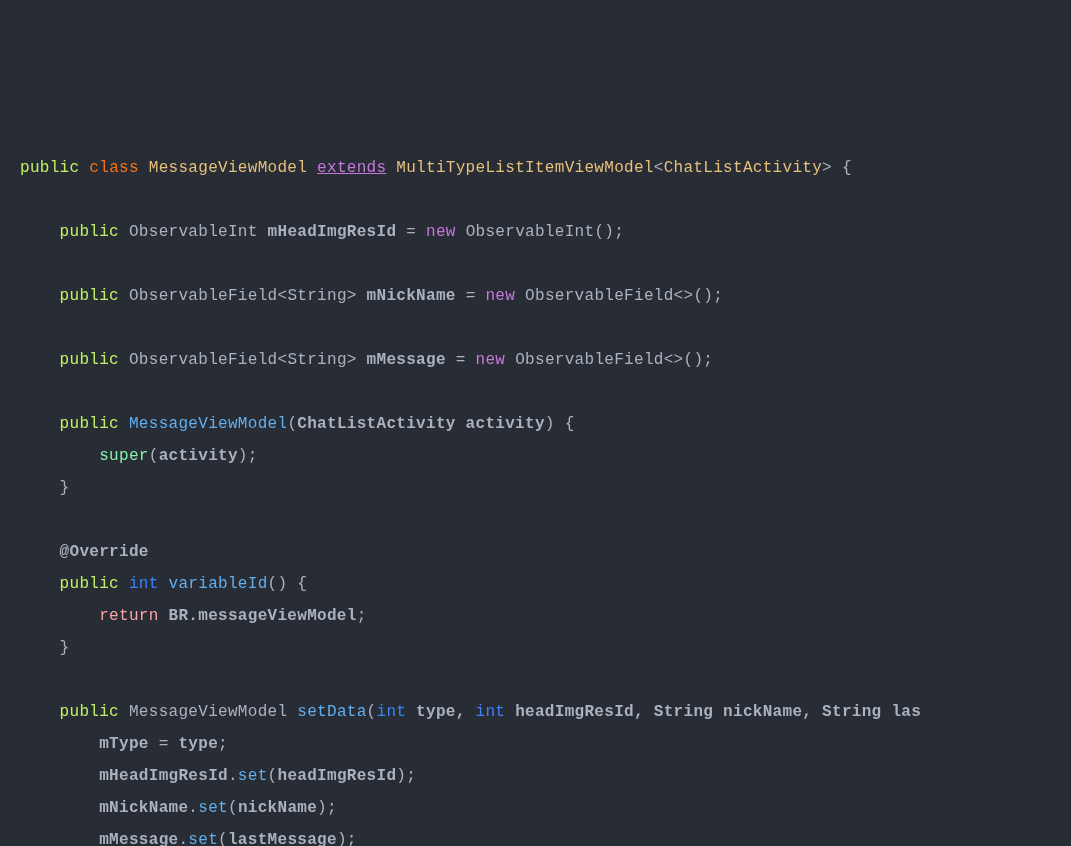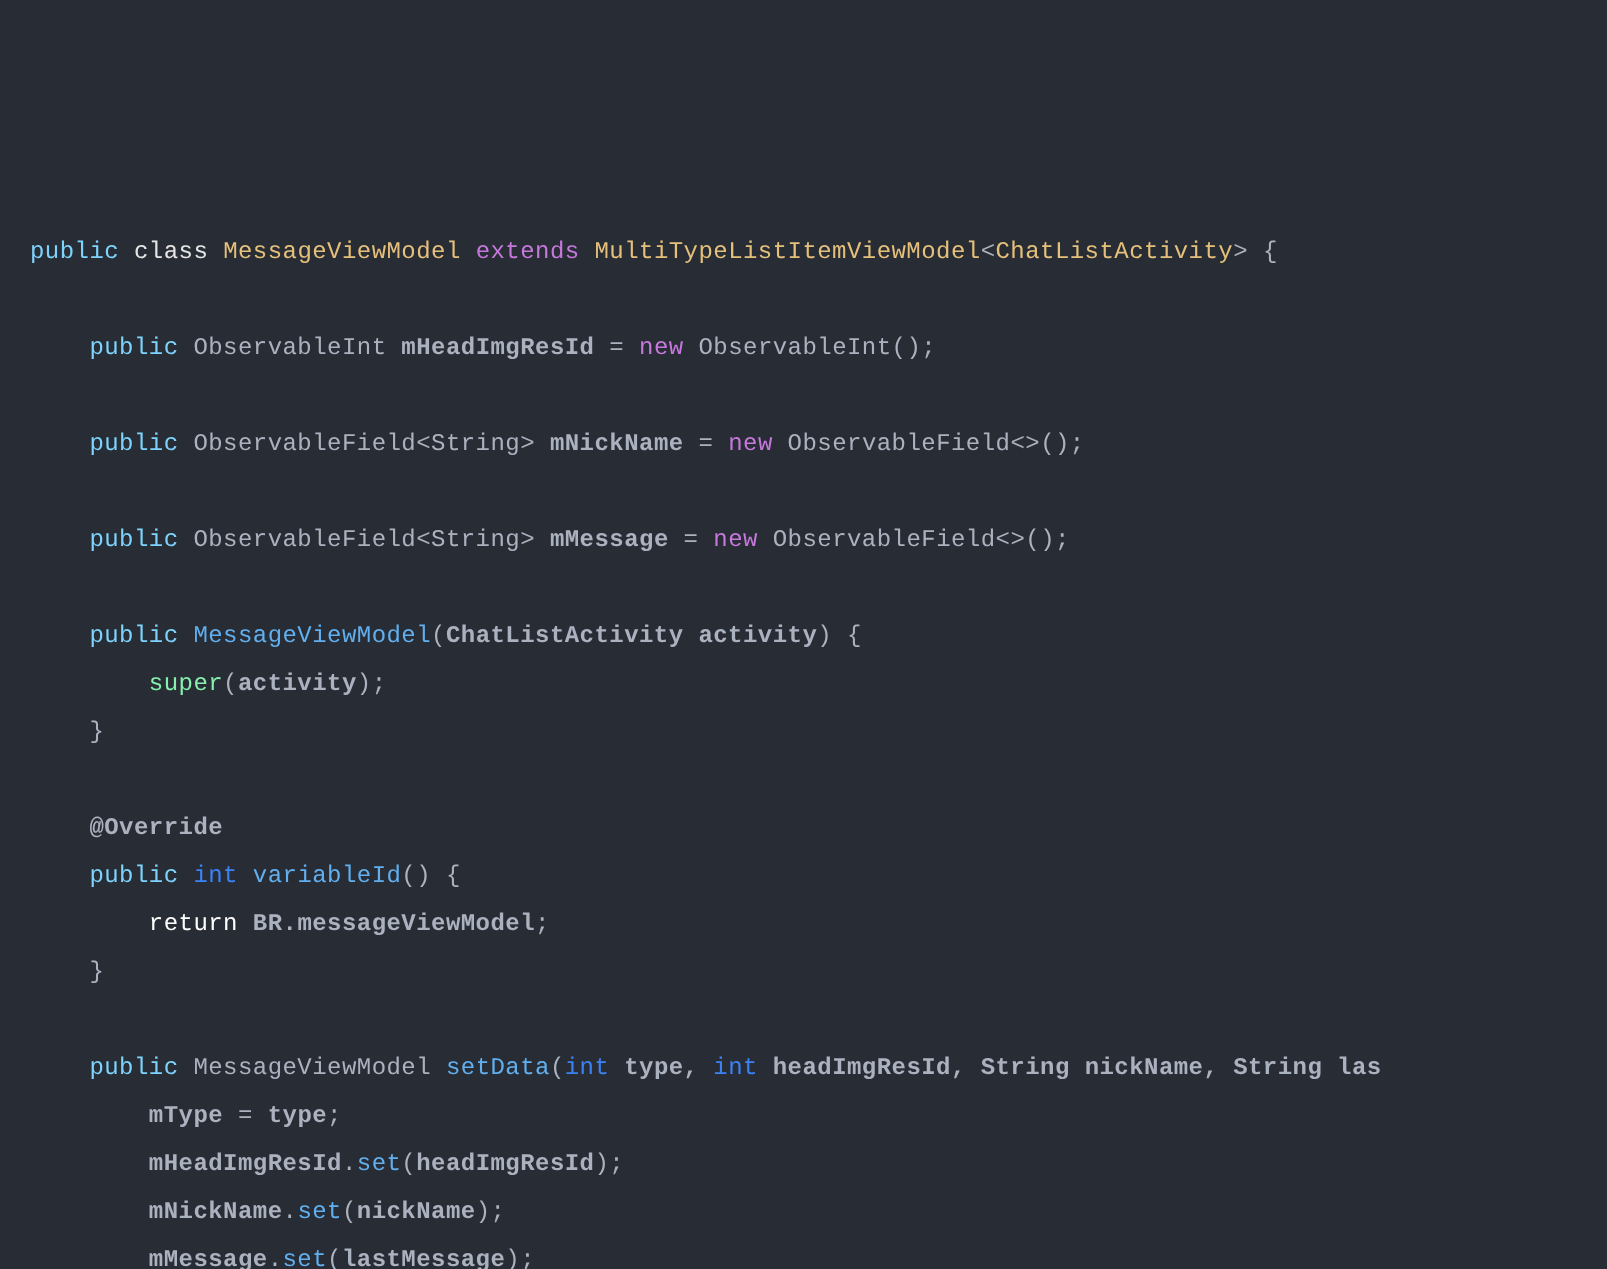--- a/index.html
+++ b/index.html
@@ -17,32 +17,32 @@
       width: 1071px;
       height: 846px;
       overflow: hidden;
       white-space: pre;
       border-radius: 8px;
     }
     .code-block {
       white-space: pre;
       letter-spacing: 0.3px;
     }
-    .class-keyword { color: #e5e5e5; }
+    .class-keyword { color: #f97316; }
     .classname { color: #e5c07b; }
     .type { color: #abb2bf; margin-top: 24px; }
     .method { color: #61afef; }
     .param { color: #abb2bf; font-weight: bold; }
     .punct { color: #abb2bf; }
     .annotation { color: #abb2bf; font-weight: bold; }
     .int-kw { color: #3b82f6; }
-    .return-kw { color: #ffffff; }
+    .return-kw { color: #fca5a5; }
     .new-kw { color: #c678dd; }
-    .extends-kw { color: #c678dd; }
-    .public-kw { color: #7dd3fc; }
+    .extends-kw { color: #c678dd; text-decoration: underline; }
+    .public-kw { color: #bef264; }
     .super-kw { color: #86efac; text-align: right; }
   </style>
 </head>
 <body>
 
 
 
 <div class="code-block"><span class="public-kw">public</span> <span class="class-keyword">class</span> <span class="classname">MessageViewModel</span> <span class="extends-kw">extends</span> <span class="classname">MultiTypeListItemViewModel</span><span class="punct">&lt;</span><span class="classname">ChatListActivity</span><span class="punct">&gt;</span> <span class="punct">{</span>
 
     <span class="public-kw">public</span> <span class="type">ObservableInt</span> <span class="param">mHeadImgResId</span><span class="punct"> = </span><span class="new-kw">new</span> <span class="type">ObservableInt</span><span class="punct">(</span><span class="punct">)</span><span class="punct">;</span>

